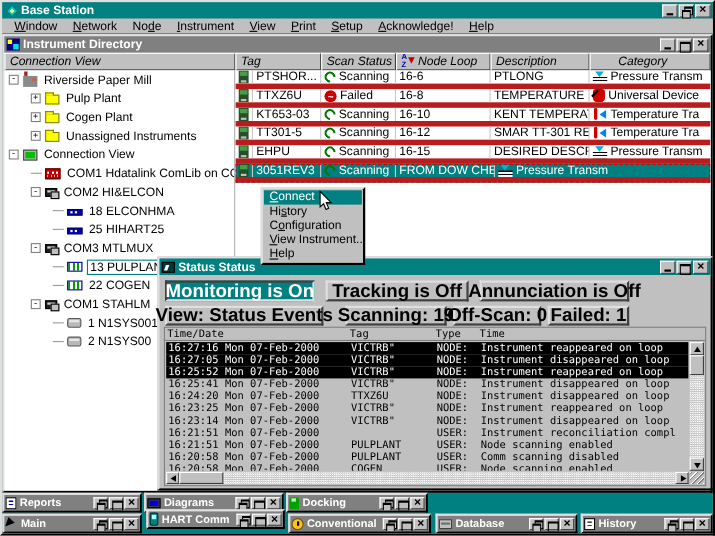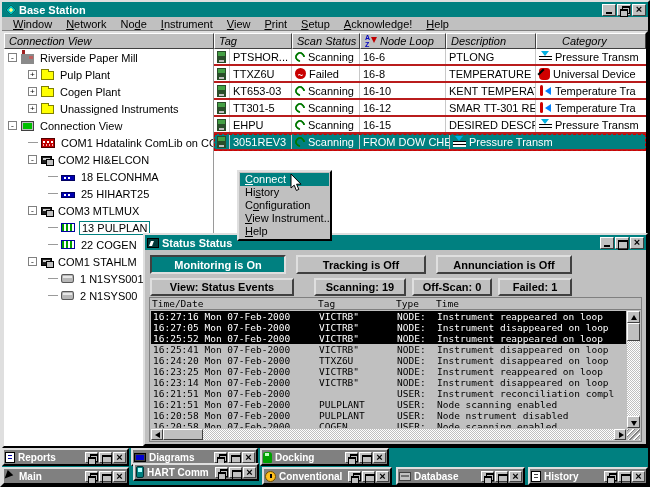--- a/index.html
+++ b/index.html
@@ -24,21 +24,21 @@
   .idhead{display:flex;height:16px;flex:none}
   .hcell{background:#c0c0c0;border:1px solid;border-color:#fff #404040 #404040 #fff;font-style:italic;font-size:11px;padding:0 4px;display:flex;align-items:center;gap:2px;overflow:hidden;white-space:nowrap;flex:none}
   .idbody{flex:1;display:flex;background:#fff;overflow:hidden}
   .treepane{width:210px;flex:none;border-right:1px solid #9a9a9a;overflow:hidden;background:#fff}
   .trow{display:flex;align-items:center;height:17px;font-size:11px;white-space:nowrap}
   .expander{width:9px;height:9px;border:1px solid #808080;background:#fff;font:8px/7px "Liberation Mono",monospace;text-align:center;margin-right:4px;flex:none;color:#000}
   .connector{width:10px;height:1px;background:#9a9a9a;margin-right:3px;flex:none}
   .tlabel{padding:0 2px;overflow:hidden}
   .tsel{border:1px solid #008080}
   .gridpane{flex:1;overflow:hidden;background:#fff}
-  .grow{display:flex;height:17px;border-bottom:2px solid #b91c1c;font-size:11px;align-items:center}
+  .grow{display:flex;height:17px;border-bottom:5px solid #b91c1c;font-size:11px;align-items:center}
   .gcell{height:100%;border-right:1px solid #c8c8c8;display:flex;align-items:center;gap:3px;padding:0 3px;overflow:hidden;white-space:nowrap;flex:none}
   .grow.sel{background:#008080;color:#fff;outline:1px dashed #d00000;outline-offset:-1px}
   
   .icon{display:inline-block;position:relative;flex:none}
   .i-basestation{width:10px;height:10px;background:#00c0c0;border:1px solid #005050;transform:rotate(45deg) scale(.8);margin-left:2px}
   .i-basestation::after{content:"";position:absolute;inset:2px;background:#ffff80}
   .i-instrdir{width:12px;height:11px;background:#000080}
   .i-instrdir::before{content:"";position:absolute;left:1px;top:1px;width:4px;height:4px;background:#ffff00}
   .i-instrdir::after{content:"";position:absolute;right:1px;bottom:1px;width:5px;height:5px;background:#00e0e0}
   .i-statmon{width:12px;height:10px;background:#003838;border:1px solid #000}
@@ -95,21 +95,21 @@
   .mi-conventional::before{content:"";position:absolute;left:4px;top:2px;width:2px;height:4px;background:#000}
   .mi-database{width:12px;height:9px;background:#c0c0c0;border:1px solid #404040;margin-top:1px}
   .mi-database::before{content:"";position:absolute;left:1px;top:2px;right:1px;height:2px;background:#707070}
   
   .ctxmenu{position:absolute;width:95px;background:#c0c0c0;border:2px solid;border-color:#dfdfdf #000 #000 #dfdfdf;padding:1px;z-index:60;font-size:11px}
   .citem{height:13px;line-height:13px;padding-left:5px;white-space:nowrap;color:#000}
   .citem.hl{background:#008080;color:#fff}
   
   .smwin{left:141px;top:202px;width:505px;height:213px;z-index:30}
   .smclient{position:relative;width:100%;height:100%}
-  .sbox{position:absolute;height:19px;border:2px solid;border-color:#dfdfdf #404040 #404040 #dfdfdf;background:#c0c0c0;font-weight:bold;font-size:11px;display:flex;align-items:center;justify-content:center;color:#000;white-space:nowrap}
+  .sbox{position:absolute;height:19px;border:2px solid;border-color:#dfdfdf #404040 #404040 #dfdfdf;background:#c0c0c0;font-weight:bold;font-size:17px;display:flex;align-items:center;justify-content:center;color:#000;white-space:nowrap}
   .sbox.on{background:#008080;color:#fff;border-color:#404040 #dfdfdf #dfdfdf #404040}
   .log{position:absolute;left:4px;right:4px;top:62px;bottom:2px;border:1px solid #808080;background:#c0c0c0;font-family:"DejaVu Sans Mono",monospace;font-size:9.5px}
   .loghead{height:12px;line-height:12px;display:flex;border-bottom:1px solid #808080;color:#000;white-space:nowrap;overflow:hidden;padding-left:2px}
   .logrows{position:absolute;left:1px;right:15px;top:13px;bottom:13px;overflow:hidden}
   .lrow{display:flex;height:11px;line-height:11px;white-space:nowrap;overflow:hidden;padding-left:2px;color:#000}
   .lrow.hl{background:#000;color:#fff}
   .lc{flex:none;overflow:hidden}
   .vsb{position:absolute;right:1px;top:13px;bottom:13px;width:13px;background:repeating-conic-gradient(#fff 0 25%,#c0c0c0 0 50%) 0 0/2px 2px}
   .hsb{position:absolute;left:1px;right:15px;bottom:1px;height:11px;background:repeating-conic-gradient(#fff 0 25%,#c0c0c0 0 50%) 0 0/2px 2px}
   .sbbtn{position:absolute;background:#c0c0c0;border:1px solid;border-color:#fff #404040 #404040 #fff}
@@ -149,20 +149,29 @@
       <span class="mitem"><u>V</u>iew</span>
       <span class="mitem"><u>P</u>rint</span>
       <span class="mitem"><u>S</u>etup</span>
       <span class="mitem"><u>A</u>cknowledge!</span>
       <span class="mitem"><u>H</u>elp</span>
     </div>
 
   <div class="mdi">
 
     <div class="window idwin">
+      <div class="titlebar inactive">
+        <span class="icon i-instrdir"></span>
+        <span class="ttext">Instrument Directory</span>
+        <span class="tbtns" id="id-controls">
+            <span class="wbtn g-min"></span>
+            <span class="wbtn g-max"></span>
+            <span class="wbtn g-close"></span>
+          </span>
+      </div>
       <div class="idhead" id="grid-header">
         <span class="hcell" style="width:210px">
             <span>Connection View</span>
           </span>
       <span class="hcell" style="width: 78px;">
             <span>Tag</span>
           </span>
           <span class="hcell" style="width: 68px;">
             <span>Scan Status</span>
           </span>
@@ -472,21 +481,21 @@
               <div class="lrow">
                 <span class="lc" style="width: 166px;">16:21:51 Mon 07-Feb-2000</span>
                 <span class="lc" style="width: 78px;">PULPLANT</span>
                 <span class="lc" style="width: 40px;">USER:</span>
                 <span class="lc" style="flex: 1 1 0%;">Node scanning enabled</span>
               </div>
               <div class="lrow">
                 <span class="lc" style="width: 166px;">16:20:58 Mon 07-Feb-2000</span>
                 <span class="lc" style="width: 78px;">PULPLANT</span>
                 <span class="lc" style="width: 40px;">USER:</span>
-                <span class="lc" style="flex: 1 1 0%;">Node nstrument disabled</span>
+                <span class="lc" style="flex: 1 1 0%;">Comm scanning disabled</span>
               </div>
               <div class="lrow">
                 <span class="lc" style="width: 166px;">16:20:58 Mon 07-Feb-2000</span>
                 <span class="lc" style="width: 78px;">COGEN</span>
                 <span class="lc" style="width: 40px;">USER:</span>
                 <span class="lc" style="flex: 1 1 0%;">Node scanning enabled</span>
               </div>
             </div>
           <div class="vsb">
             <span class="sbbtn sb-up"></span>

